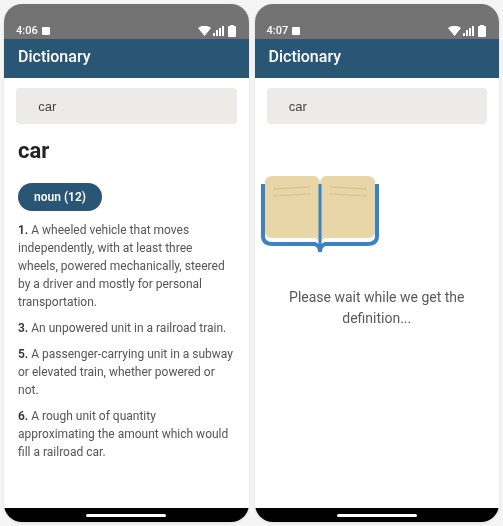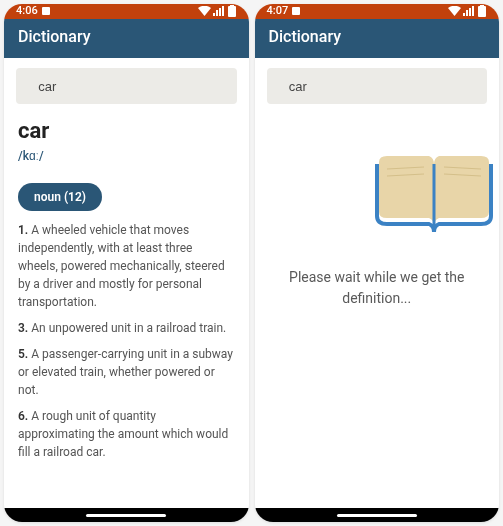--- a/index.html
+++ b/index.html
@@ -16,26 +16,26 @@
       flex: 1;
       background: #fff;
       border-radius: 18px;
       overflow: hidden;
       display: flex;
       flex-direction: column;
       box-shadow: 0 1px 3px rgba(0,0,0,0.1);
       position: relative;
     }
     .status-bar {
-      background: #c2410c;
+      background: #737373;
       color: #fff;
       display: flex;
       justify-content: space-between;
       align-items: center;
-      padding: 0 12px 2px;
+      padding: 20px 12px 2px;
       font-size: 11px;
       font-weight: 500;
     }
     .status-left { display: flex; align-items: center; gap: 4px; }
     .status-right { display: flex; align-items: center; gap: 2px; }
     .status-right svg { display: block; }
     .header {
       background: #2a5676;
       color: #fff;
       padding: 8px 14px 12px;
@@ -96,21 +96,21 @@
       margin-bottom: 8px;
     }
     .definitions .def .num {
       font-weight: 600;
       color: #333;
     }
     .loading {
       flex: 1;
       display: flex;
       flex-direction: column;
-      align-items: flex-end;
+      align-items: flex-start;
       justify-content: flex-start;
       padding-top: 30px;
     }
     .book-icon { margin-bottom: 28px; }
     .loading-text {
       color: #5a5a5a;
       font-size: 14px;
       text-align: center;
       line-height: 1.5;
       padding: 0 30px;
@@ -169,21 +169,20 @@
         <line x1="20" y1="20" x2="15" y2="15"></line>
       </svg>
     <input value="car" style="">
     <svg width="16" height="16" viewBox="0 0 24 24" fill="none" stroke="#444" stroke-width="2.5">
         <line x1="5" y1="5" x2="19" y2="19"></line>
         <line x1="19" y1="5" x2="5" y2="19"></line>
       </svg>
   </div>
   <div class="content">
     <div class="word">car</div>
-    <div class="pronunciation">/kɑː/</div>
     <div class="pos-chip">noun (12)</div>
     <div class="definitions" id="defs">
         <div class="def"><span class="num">1.</span> A wheeled vehicle that moves independently, with at least three wheels, powered mechanically, steered by a driver and mostly for personal transportation.</div>
         <div class="def"><span class="num">3.</span> An unpowered unit in a railroad train.</div>
         <div class="def"><span class="num">5.</span> A passenger-carrying unit in a subway or elevated train, whether powered or not.</div>
         <div class="def"><span class="num">6.</span> A rough unit of quantity approximating the amount which would fill a railroad car.</div>
       </div>
   </div>
   <div class="bottom-curve"></div>
 </div>

